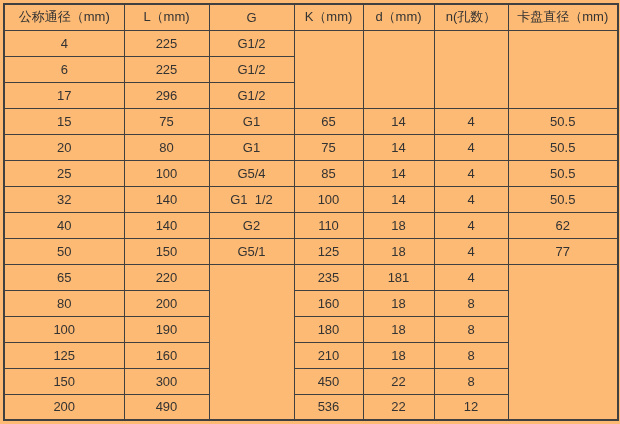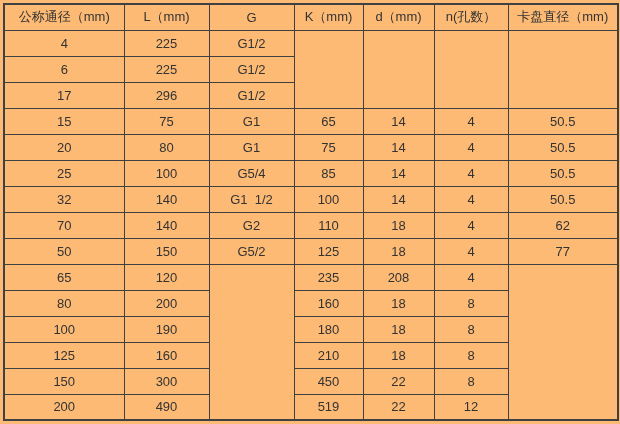--- a/index.html
+++ b/index.html
@@ -121,43 +121,43 @@
         <tr>
           <td>32</td>
           <td>140</td>
           <td>G1  1/2</td>
           <td>100</td>
           <td>14</td>
           <td>4</td>
           <td>50.5</td>
         </tr>
         <tr>
-          <td>70</td>
+          <td>40</td>
           <td>140</td>
           <td>G2</td>
           <td>110</td>
           <td>18</td>
           <td>4</td>
           <td>62</td>
         </tr>
         <tr>
           <td>50</td>
           <td>150</td>
-          <td>G5/2</td>
+          <td>G5/1</td>
           <td>125</td>
           <td>18</td>
           <td>4</td>
           <td>77</td>
         </tr>
         <tr>
           <td>65</td>
-          <td>120</td>
+          <td>220</td>
           <td rowspan="6"></td>
           <td>235</td>
-          <td>208</td>
+          <td>181</td>
           <td>4</td>
           <td rowspan="6"></td>
         </tr>
         <tr>
           <td>80</td>
           <td>200</td>
           <td>160</td>
           <td>18</td>
           <td>8</td>
         </tr>
@@ -178,19 +178,19 @@
         <tr>
           <td>150</td>
           <td>300</td>
           <td>450</td>
           <td>22</td>
           <td>8</td>
         </tr>
         <tr>
           <td>200</td>
           <td>490</td>
-          <td>519</td>
+          <td>536</td>
           <td>22</td>
           <td>12</td>
         </tr>
       </tbody>
   </table>
 </div>
 
 </body></html>

